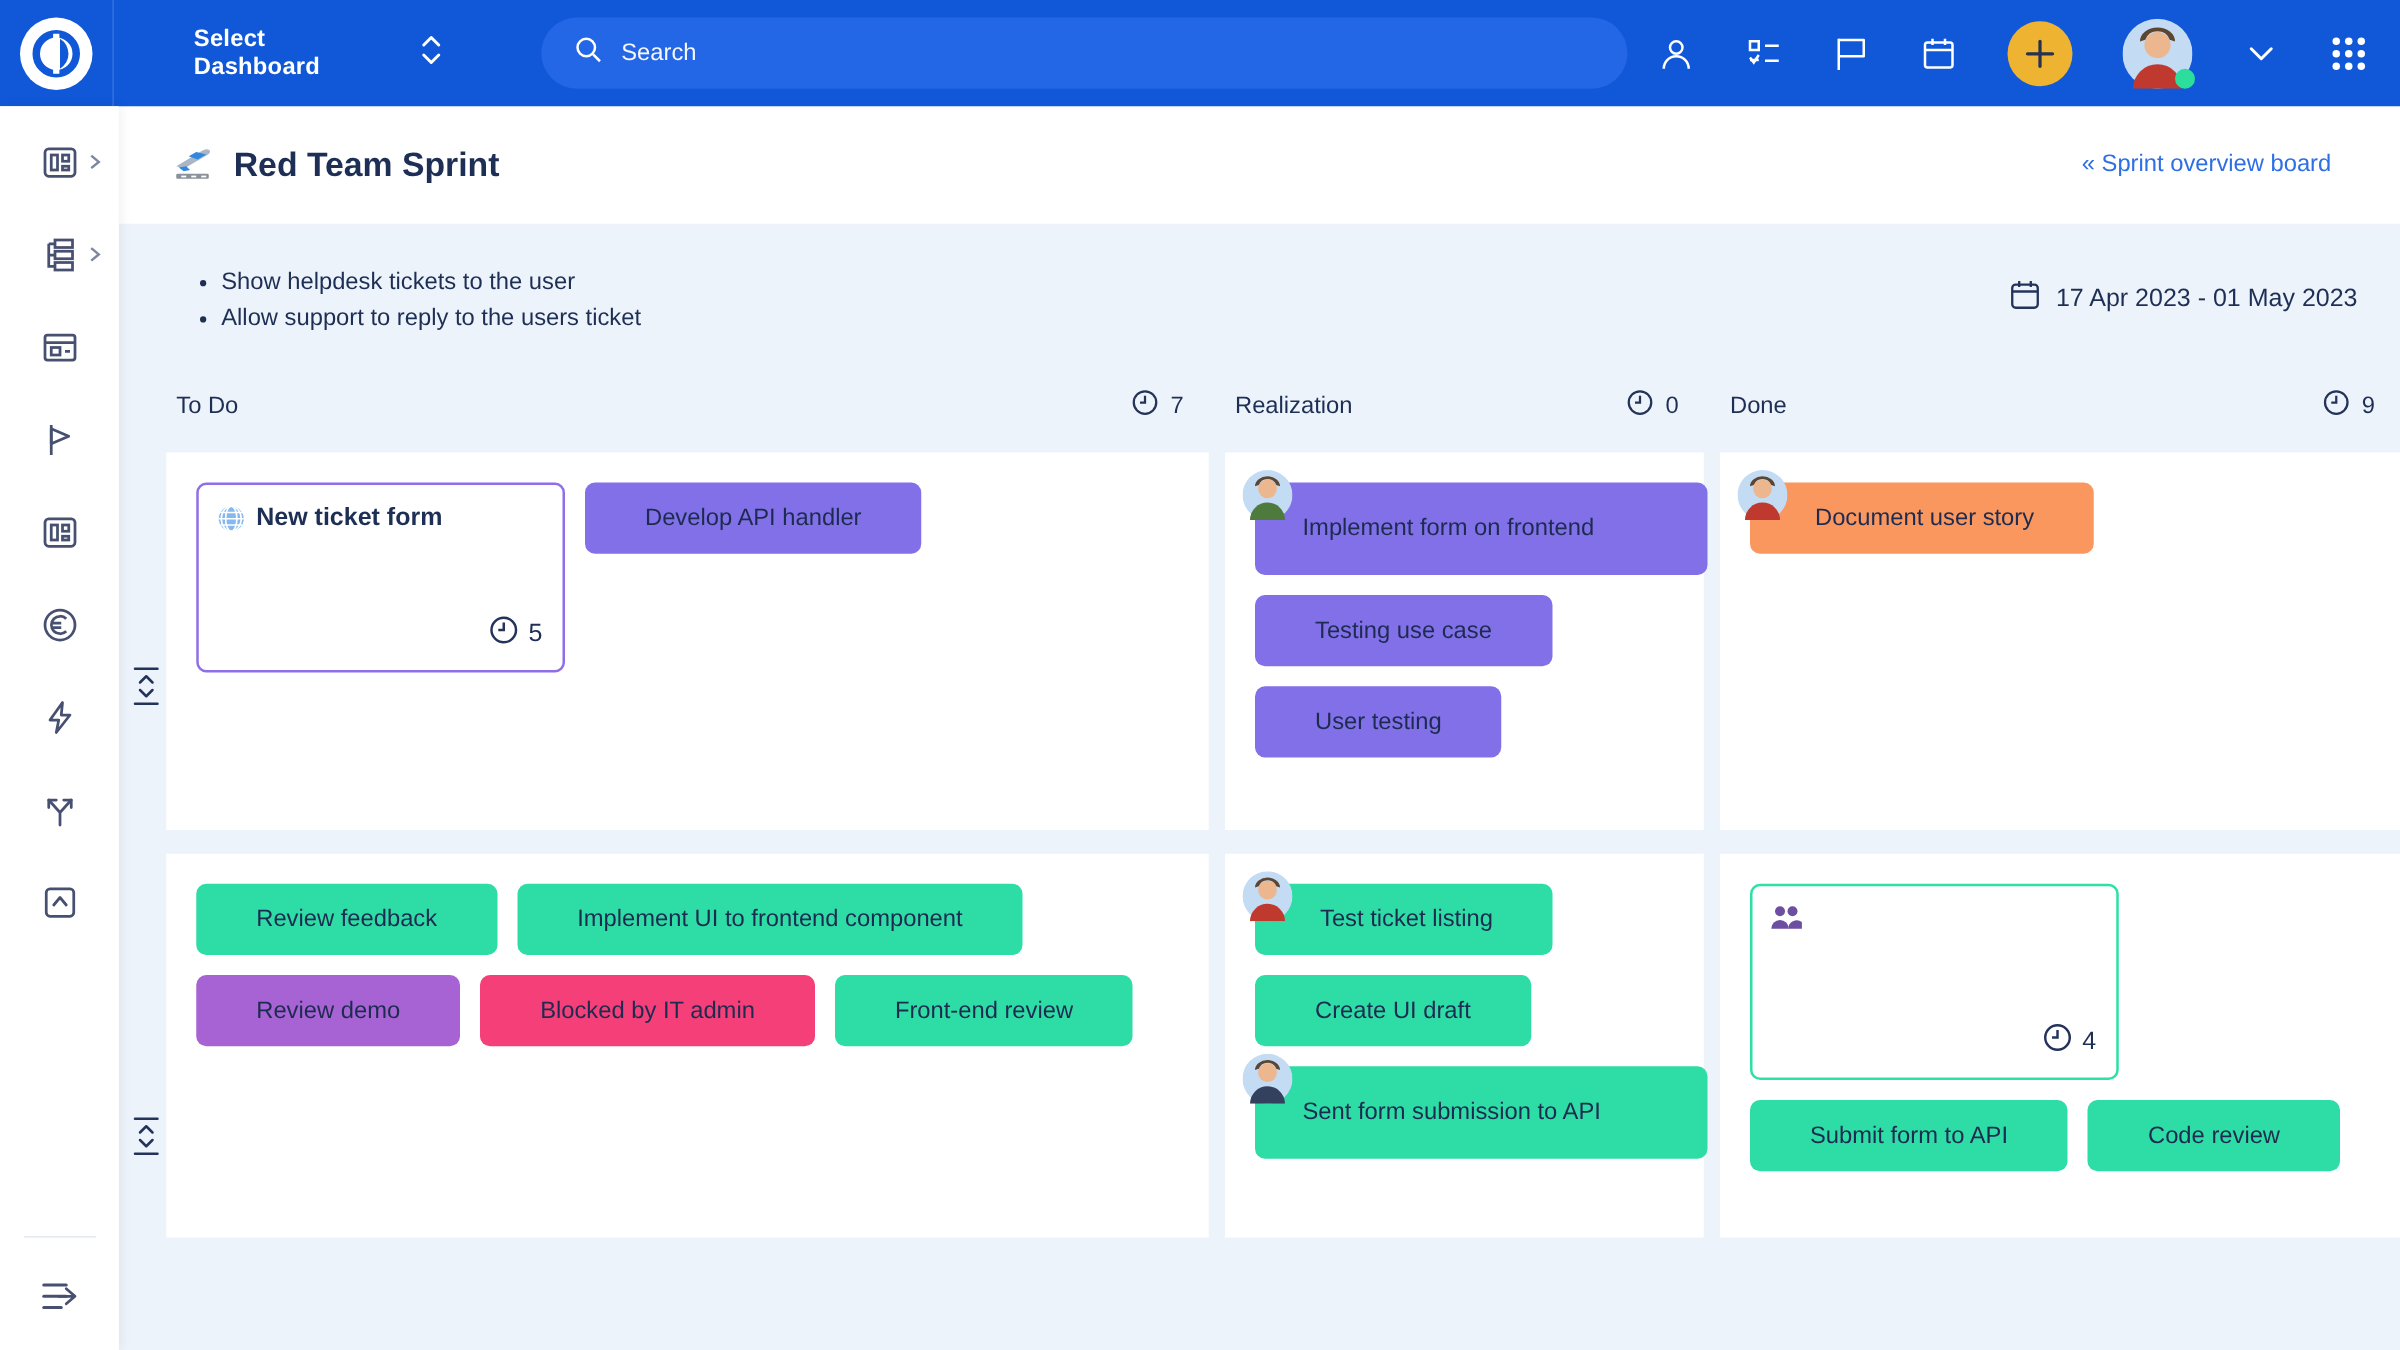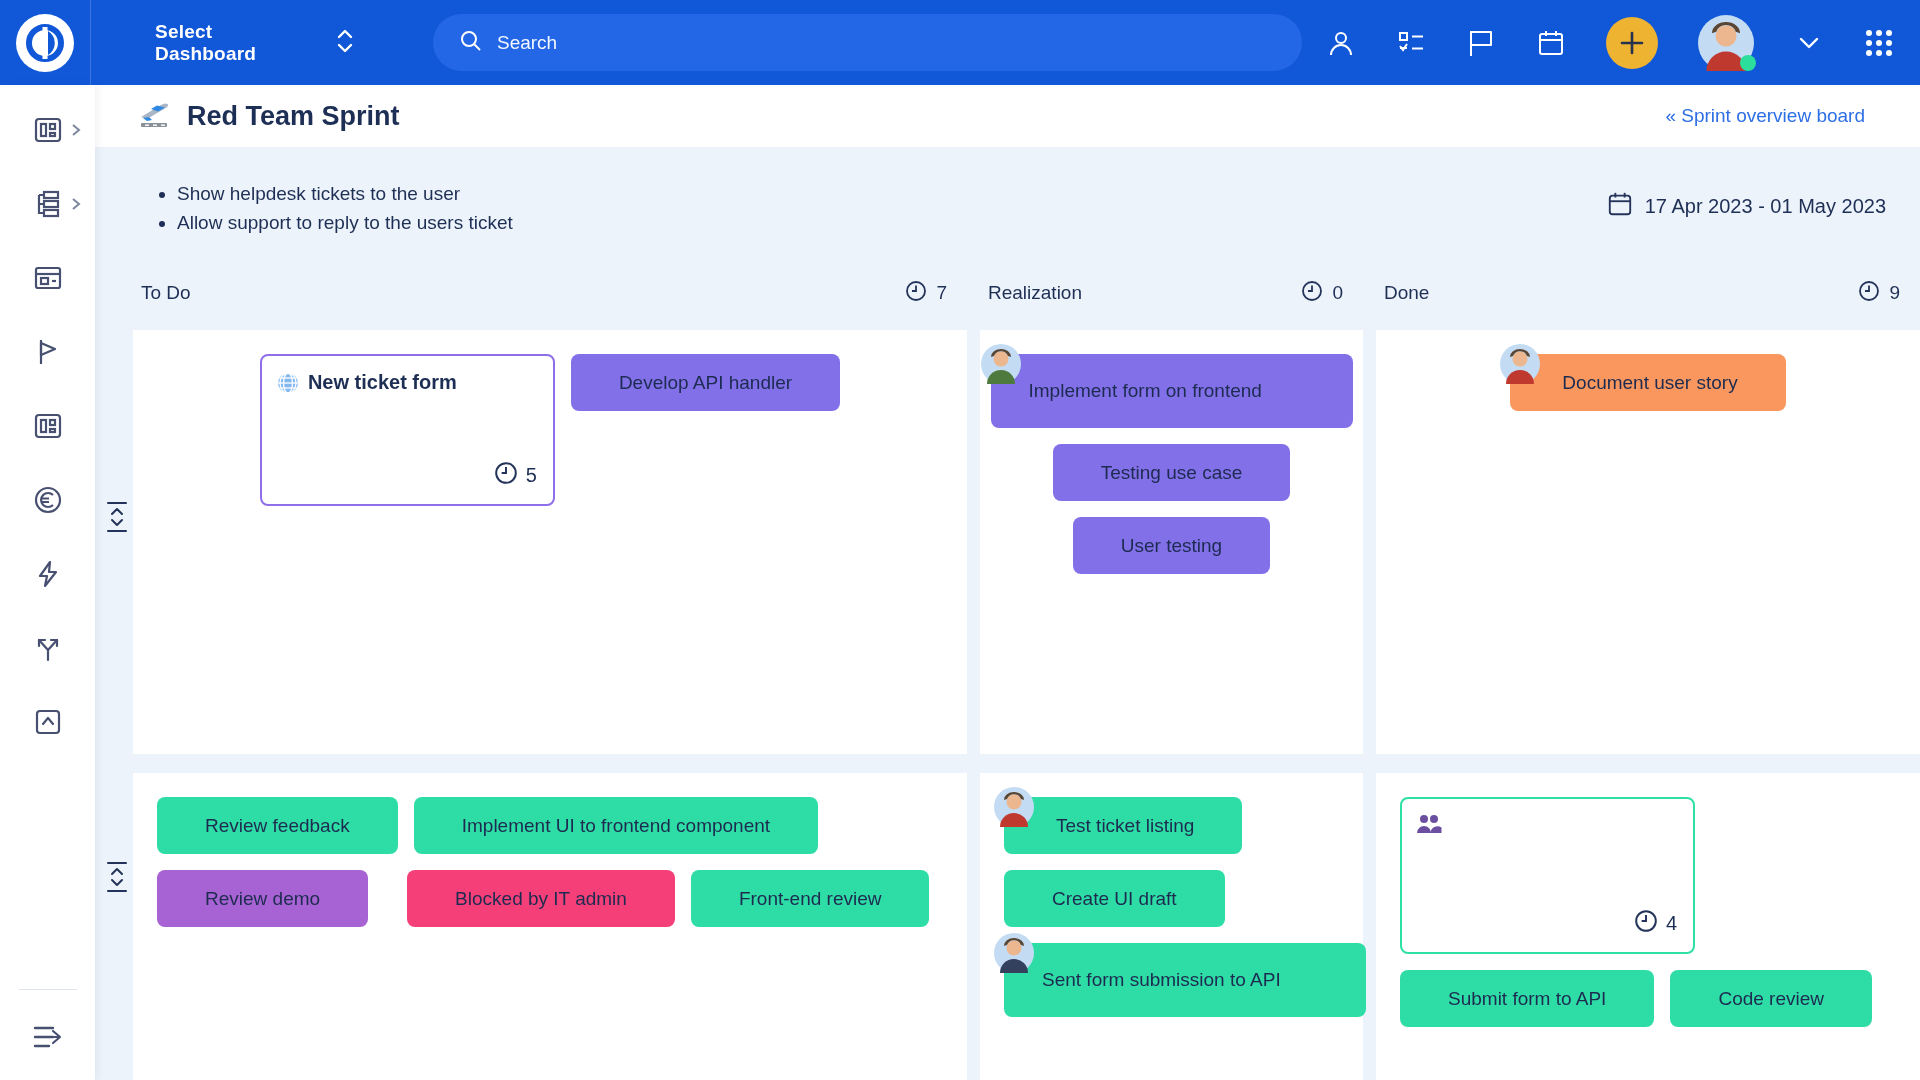--- a/index.html
+++ b/index.html
@@ -40,31 +40,31 @@
   .date-range { margin-left:auto; display:flex; align-items:center; gap:12px; color:var(--navy); font-size:20px; margin-top:18px; }
 
   .cols { display:flex; gap:13px; margin-left:38px; width:1787px; }
   .c1 { width:834px; } .c2 { width:383px; } .c3 { width:544px; }
   .col-headers { margin-top:20px; height:40px; align-items:center; }
   .col-head { display:flex; align-items:center; justify-content:space-between; padding:0 20px 0 8px; color:var(--navy); font-size:19px; }
   .col-hours { display:flex; align-items:center; gap:9px; font-size:19px; }
 
   .lane { margin-top:17px; }
   .lane .cell { background:#fff; padding:24px; display:flex; flex-direction:column; gap:16px; align-items:flex-start; }
-  .lane1 .cell { height:424px;align-items:center; }
+  .lane1 .cell { height:302px; }
   .lane2 { margin-top:19px; }
   .lane2 .cell { height:307px; }
   .card-row { display:flex; gap:16px; align-items:flex-start; }
 
   .pill { min-height:57px; border-radius:8px; display:flex; align-items:center; justify-content:center; padding:0 48px; font-size:19px; color:var(--card_text); position:relative; cursor:pointer; text-align:center; }
   .s-purple { background:var(--card_purple); }
   .s-green  { background:var(--card_green); }
   .s-orange { background:var(--card_orange); }
   .s-violet { background:var(--card_violet); }
-  .s-pink   { background:var(--card_pink);margin-left:23px; }
+  .s-pink   { background:var(--card_pink); }
   .has-avatar { padding-left:52px; justify-content:flex-start; text-align:left; }
   .wide { width:362px; padding:10px 66px 10px 38px; justify-content:flex-start; text-align:left; line-height:26px; word-break:break-all; overflow-wrap:anywhere; min-height:74px; align-items:center; }
   .card-avatar { position:absolute; left:-10px; top:-10px; width:40px; height:40px; }
 
   .big-card { width:295px; height:152px; background:#fff; border-radius:8px; position:relative; padding:14px 14px; cursor:pointer; }
   .accent-purple { border:2px solid var(--border_purple); }
   .accent-green  { border:2px solid var(--border_green); height:157px; }
   .big-card-title { display:flex; align-items:flex-start; gap:8px; font-size:20px; font-weight:700; color:var(--navy); line-height:25px; }
   .big-card-title .ic { flex:0 0 auto; margin-top:1px; }
   .big-card-hours { position:absolute; right:16px; bottom:14px; display:flex; align-items:center; gap:8px; font-size:20px; color:var(--navy); }

